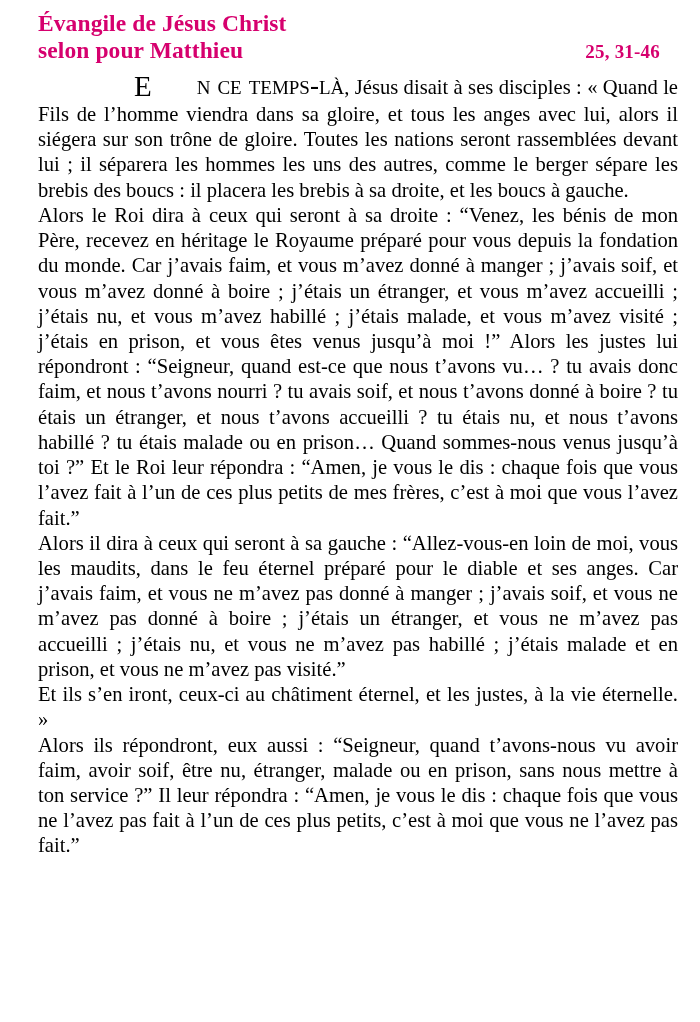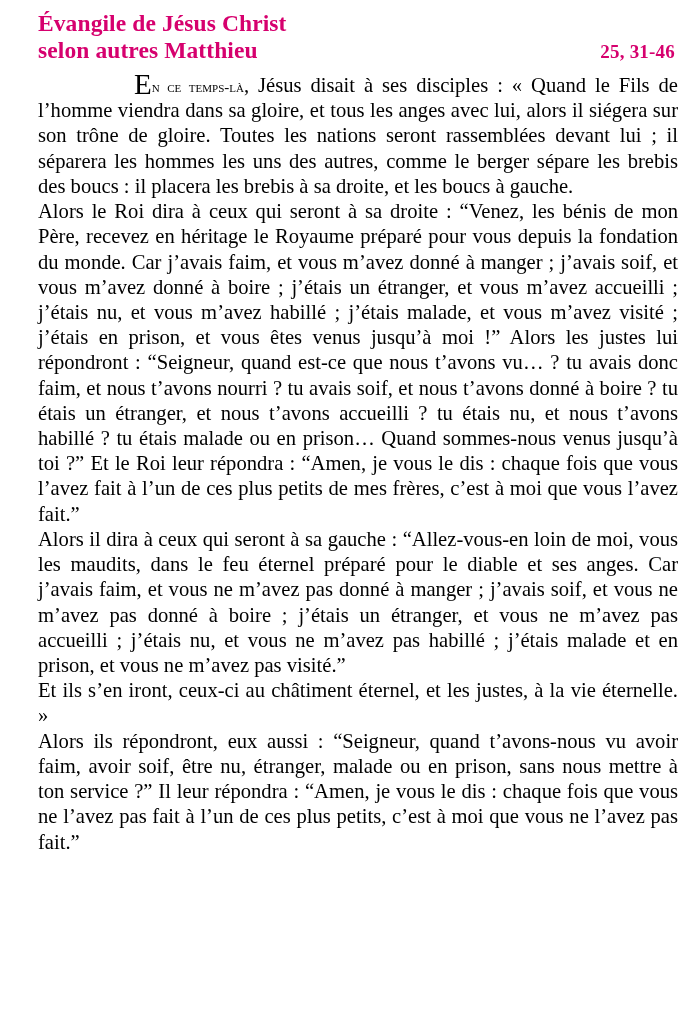--- a/index.html
+++ b/index.html
@@ -33,21 +33,21 @@
     letter-spacing: 0.1px;
   }
   .title-line1 {
     display: block;
   }
   .title-line2 {
     display: block;
   }
   .reference {
     position: absolute;
-    right: 3px;
+    right: 18px;
     bottom: 2px;
     color: #d6006e;
     font-weight: bold;
     font-size: 19px;
     letter-spacing: 0.2px;
   }
   .body-text {
     margin-top: 4px;
     font-size: 20.6px;
     line-height: 1.225;
@@ -59,36 +59,37 @@
     margin: 0;
   }
   .dropcap {
     font-size: 29px;
     line-height: 0.9;
     position: relative;
     top: 2px;
   }
   .smallcaps {
     font-variant: small-caps;
-    font-size: 15px;
+    font-size: 27px;
+    margin-left: 45px;
   }
   .indent {
     display: inline-block;
     width: 96px;
   }
 </style>
 </head>
 <body>
 
 <div class="page">
 
   <div class="header">
     <div class="title-block">
       <span class="title-line1">Évangile de Jésus Christ</span>
-      <span class="title-line2">selon autres Matthieu</span>
+      <span class="title-line2">selon pour Matthieu</span>
     </div>
     <div class="reference">25, 31-46</div>
   </div>
 
   <div class="body-text">
     <p><span class="indent"></span><span class="dropcap">E</span><span class="smallcaps">n ce temps-là</span><span>, Jésus disait à ses disciples : « Quand le Fils de l’homme viendra dans sa gloire, et tous les anges avec lui, alors il siégera sur son trône de gloire. Toutes les nations seront rassemblées devant lui ; il séparera les hommes les uns des autres, comme le berger sépare les brebis des boucs : il placera les brebis à sa droite, et les boucs à gauche.</span></p>
     <p>Alors le Roi dira à ceux qui seront à sa droite : “Venez, les bénis de mon Père, recevez en héritage le Royaume préparé pour vous depuis la fondation du monde. Car j’avais faim, et vous m’avez donné à manger ; j’avais soif, et vous m’avez donné à boire ; j’étais un étranger, et vous m’avez accueilli ; j’étais nu, et vous m’avez habillé ; j’étais malade, et vous m’avez visité ; j’étais en prison, et vous êtes venus jusqu’à moi !” Alors les justes lui répondront : “Seigneur, quand est-ce que nous t’avons vu… ? tu avais donc faim, et nous t’avons nourri ? tu avais soif, et nous t’avons donné à boire ? tu étais un étranger, et nous t’avons accueilli ? tu étais nu, et nous t’avons habillé ? tu étais malade ou en prison… Quand sommes-nous venus jusqu’à toi ?” Et le Roi leur répondra : “Amen, je vous le dis : chaque fois que vous l’avez fait à l’un de ces plus petits de mes frères, c’est à moi que vous l’avez fait.”</p>
     <p>Alors il dira à ceux qui seront à sa gauche : “Allez-vous-en loin de moi, vous les maudits, dans le feu éternel préparé pour le diable et ses anges. Car j’avais faim, et vous ne m’avez pas donné à manger ; j’avais soif, et vous ne m’avez pas donné à boire ; j’étais un étranger, et vous ne m’avez pas accueilli ; j’étais nu, et vous ne m’avez pas habillé ; j’étais malade et en prison, et vous ne m’avez pas visité.”</p>
     <p>Et ils s’en iront, ceux-ci au châtiment éternel, et les justes, à la vie éternelle. »</p>
     <p>Alors ils répondront, eux aussi : “Seigneur, quand t’avons-nous vu avoir faim, avoir soif, être nu, étranger, malade ou en prison, sans nous mettre à ton service ?” Il leur répondra : “Amen, je vous le dis : chaque fois que vous ne l’avez pas fait à l’un de ces plus petits, c’est à moi que vous ne l’avez pas fait.”</p>

